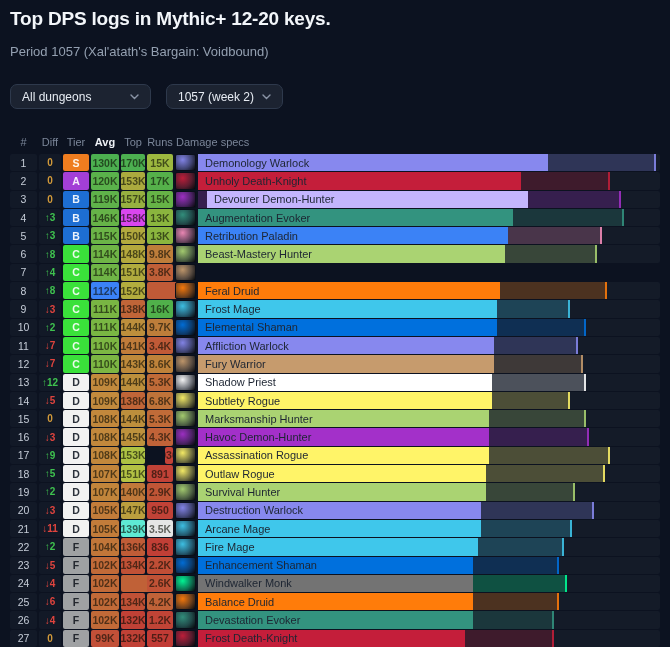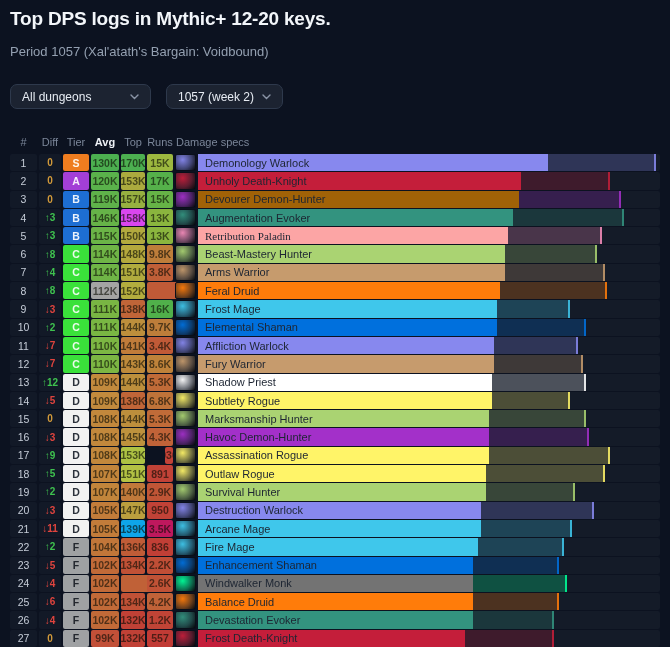--- a/index.html
+++ b/index.html
@@ -131,21 +131,21 @@
         <div class="row grid">
           <div class="c num">3</div>
           <div class="c diff" style="color: rgb(210, 154, 58);">0</div>
           <div class="c tier" style="background: rgb(29, 110, 211); color: rgb(234, 241, 251);">B</div>
           <div class="c stat" style="background: rgb(95, 178, 74);">119K</div>
           <div class="c stat" style="background: rgb(150, 176, 64);">157K</div>
           <div class="c stat" style="background: rgb(102, 179, 70);">15K</div>
           <div class="c icon-tile" style="background: radial-gradient(circle at 35% 32%, rgba(163, 48, 201, 0.95), rgba(163, 48, 201, 0.4) 55%, rgba(0, 0, 0, 0.72)) rgb(21, 27, 40);"></div>
           <div class="c bar-track">
             <div class="top-bar" style="width: 91.55%; background: rgba(163, 48, 201, 0.24); border-right: 2px solid rgba(163, 48, 201, 0.85);"></div>
-            <div class="avg-bar" style="width: 69.39%; background: #a16207;">
+            <div class="avg-bar" style="width: 69.39%; background: #c4b5fd; margin-left: 9px;">
               <span>Devourer Demon-Hunter</span>
             </div>
           </div>
         </div>
         <div class="row grid">
           <div class="c num">4</div>
           <div class="c diff" style="color: rgb(63, 194, 79);">↑3</div>
           <div class="c tier" style="background: rgb(29, 110, 211); color: rgb(234, 241, 251);">B</div>
           <div class="c stat" style="background: rgb(102, 179, 72);">146K</div>
           <div class="c stat" style="background: #d946ef;">158K</div>
@@ -161,21 +161,21 @@
         <div class="row grid">
           <div class="c num">5</div>
           <div class="c diff" style="color: rgb(63, 194, 79);">↑3</div>
           <div class="c tier" style="background: rgb(29, 110, 211); color: rgb(234, 241, 251);">B</div>
           <div class="c stat" style="background: rgb(107, 180, 71);">115K</div>
           <div class="c stat" style="background: rgb(178, 170, 62);">150K</div>
           <div class="c stat" style="background: rgb(138, 181, 62);">13K</div>
           <div class="c icon-tile" style="background: radial-gradient(circle at 35% 32%, rgba(244, 140, 186, 0.95), rgba(244, 140, 186, 0.4) 55%, rgba(0, 0, 0, 0.72)) rgb(21, 27, 40);"></div>
           <div class="c bar-track">
             <div class="top-bar" style="width: 87.46%; background: rgba(244, 140, 186, 0.24); border-right: 2px solid rgba(244, 140, 186, 0.85);"></div>
-            <div class="avg-bar" style="width: 67.06%; background: #fca5a5; font-family: Liberation Serif, serif;">
+            <div class="avg-bar" style="width: 67.06%; background: #3b82f6;">
               <span>Retribution Paladin</span>
             </div>
           </div>
         </div>
         <div class="row grid">
           <div class="c num">6</div>
           <div class="c diff" style="color: rgb(63, 194, 79);">↑8</div>
           <div class="c tier" style="background: rgb(58, 225, 58); color: rgb(234, 251, 234);">C</div>
           <div class="c stat" style="background: rgb(111, 180, 70);">114K</div>
           <div class="c stat" style="background: rgb(180, 169, 61);">148K</div>
@@ -189,32 +189,26 @@
           </div>
         </div>
         <div class="row grid">
           <div class="c num">7</div>
           <div class="c diff" style="color: rgb(63, 194, 79);">↑4</div>
           <div class="c tier" style="background: rgb(58, 225, 58); color: rgb(234, 251, 234);">C</div>
           <div class="c stat" style="background: rgb(111, 180, 70);">114K</div>
           <div class="c stat" style="background: rgb(177, 171, 62);">151K</div>
           <div class="c stat" style="background: rgb(192, 95, 56);">3.8K</div>
           <div class="c icon-tile" style="background: radial-gradient(circle at 35% 32%, rgba(198, 155, 109, 0.95), rgba(198, 155, 109, 0.4) 55%, rgba(0, 0, 0, 0.72)) rgb(21, 27, 40);"></div>
-          <div class="c bar-track">
-            <div class="top-bar" style="width: 88.05%; background: rgba(198, 155, 109, 0.24); border-right: 2px solid rgba(198, 155, 109, 0.85);"></div>
-            <div class="avg-bar" style="width: 66.47%; background: rgb(198, 155, 109);">
-              <span>Arms Warrior</span>
-            </div>
-          </div>
         </div>
         <div class="row grid">
           <div class="c num">8</div>
           <div class="c diff" style="color: rgb(63, 194, 79);">↑8</div>
           <div class="c tier" style="background: rgb(58, 225, 58); color: rgb(234, 251, 234);">C</div>
-          <div class="c stat" style="background: #a3a3a3;">112K</div>
+          <div class="c stat" style="background: #3b82f6;">112K</div>
           <div class="c stat" style="background: rgb(179, 173, 62);">152K</div>
           <div class="c stat" style="background: rgb(192, 90, 55); padding-left: 46px;">3.3K</div>
           <div class="c icon-tile" style="background: radial-gradient(circle at 35% 32%, rgba(255, 124, 10, 0.95), rgba(255, 124, 10, 0.4) 55%, rgba(0, 0, 0, 0.72)) rgb(21, 27, 40);"></div>
           <div class="c bar-track">
             <div class="top-bar" style="width: 88.63%; background: rgba(255, 124, 10, 0.24); border-right: 2px solid rgba(255, 124, 10, 0.85);"></div>
             <div class="avg-bar" style="width: 65.31%; background: rgb(255, 124, 10);">
               <span>Feral Druid</span>
             </div>
           </div>
         </div>
@@ -396,22 +390,22 @@
             <div class="avg-bar" style="width: 61.22%; background: rgb(135, 136, 238);">
               <span>Destruction Warlock</span>
             </div>
           </div>
         </div>
         <div class="row grid">
           <div class="c num">21</div>
           <div class="c diff" style="color: rgb(224, 68, 62);">↓11</div>
           <div class="c tier" style="background: rgb(242, 242, 242); color: rgb(43, 49, 59);">D</div>
           <div class="c stat" style="background: rgb(194, 124, 58);">105K</div>
-          <div class="c stat" style="background: #0ea5e9;">139K</div>
-          <div class="c stat" style="background: #be185d;">3.5K</div>
+          <div class="c stat" style="background: #5eead4;">139K</div>
+          <div class="c stat" style="background: #e5e5e5;">3.5K</div>
           <div class="c icon-tile" style="background: radial-gradient(circle at 35% 32%, rgba(63, 199, 235, 0.95), rgba(63, 199, 235, 0.4) 55%, rgba(0, 0, 0, 0.72)) rgb(21, 27, 40);"></div>
           <div class="c bar-track">
             <div class="top-bar" style="width: 81.05%; background: rgba(63, 199, 235, 0.24); border-right: 2px solid rgba(63, 199, 235, 0.85);"></div>
             <div class="avg-bar" style="width: 61.22%; background: rgb(63, 199, 235);">
               <span>Arcane Mage</span>
             </div>
           </div>
         </div>
         <div class="row grid">
           <div class="c num">22</div>

